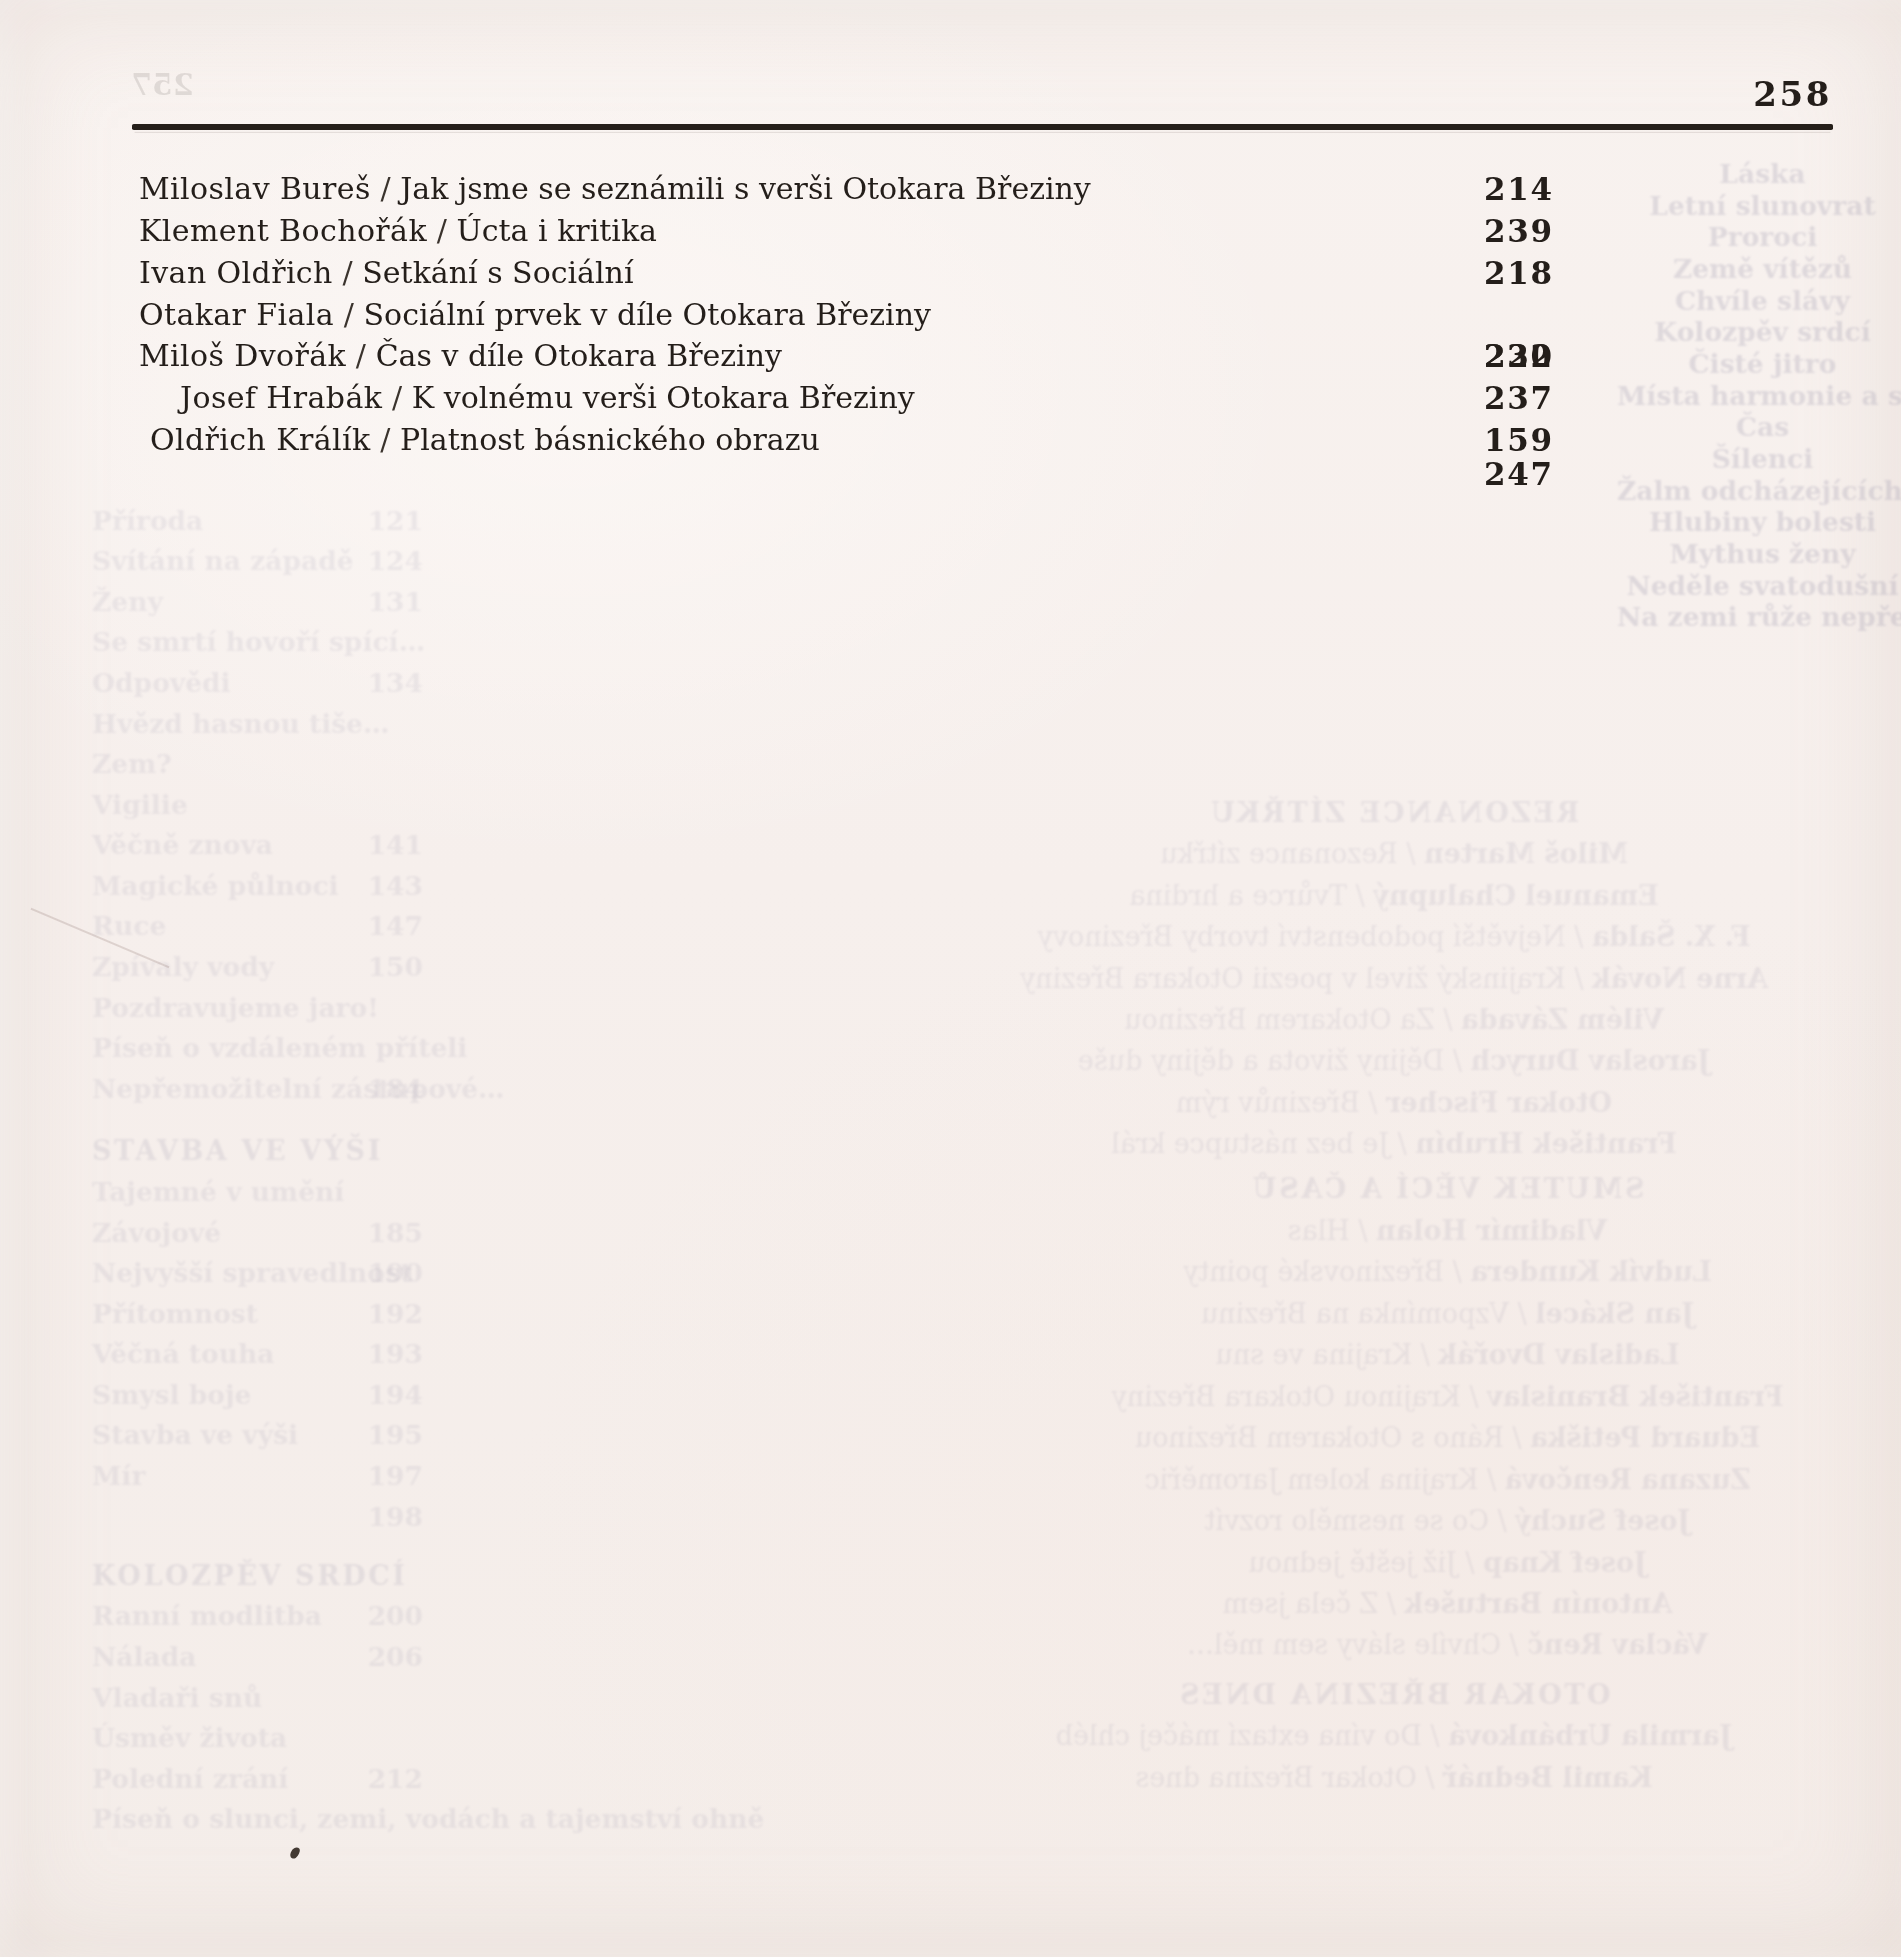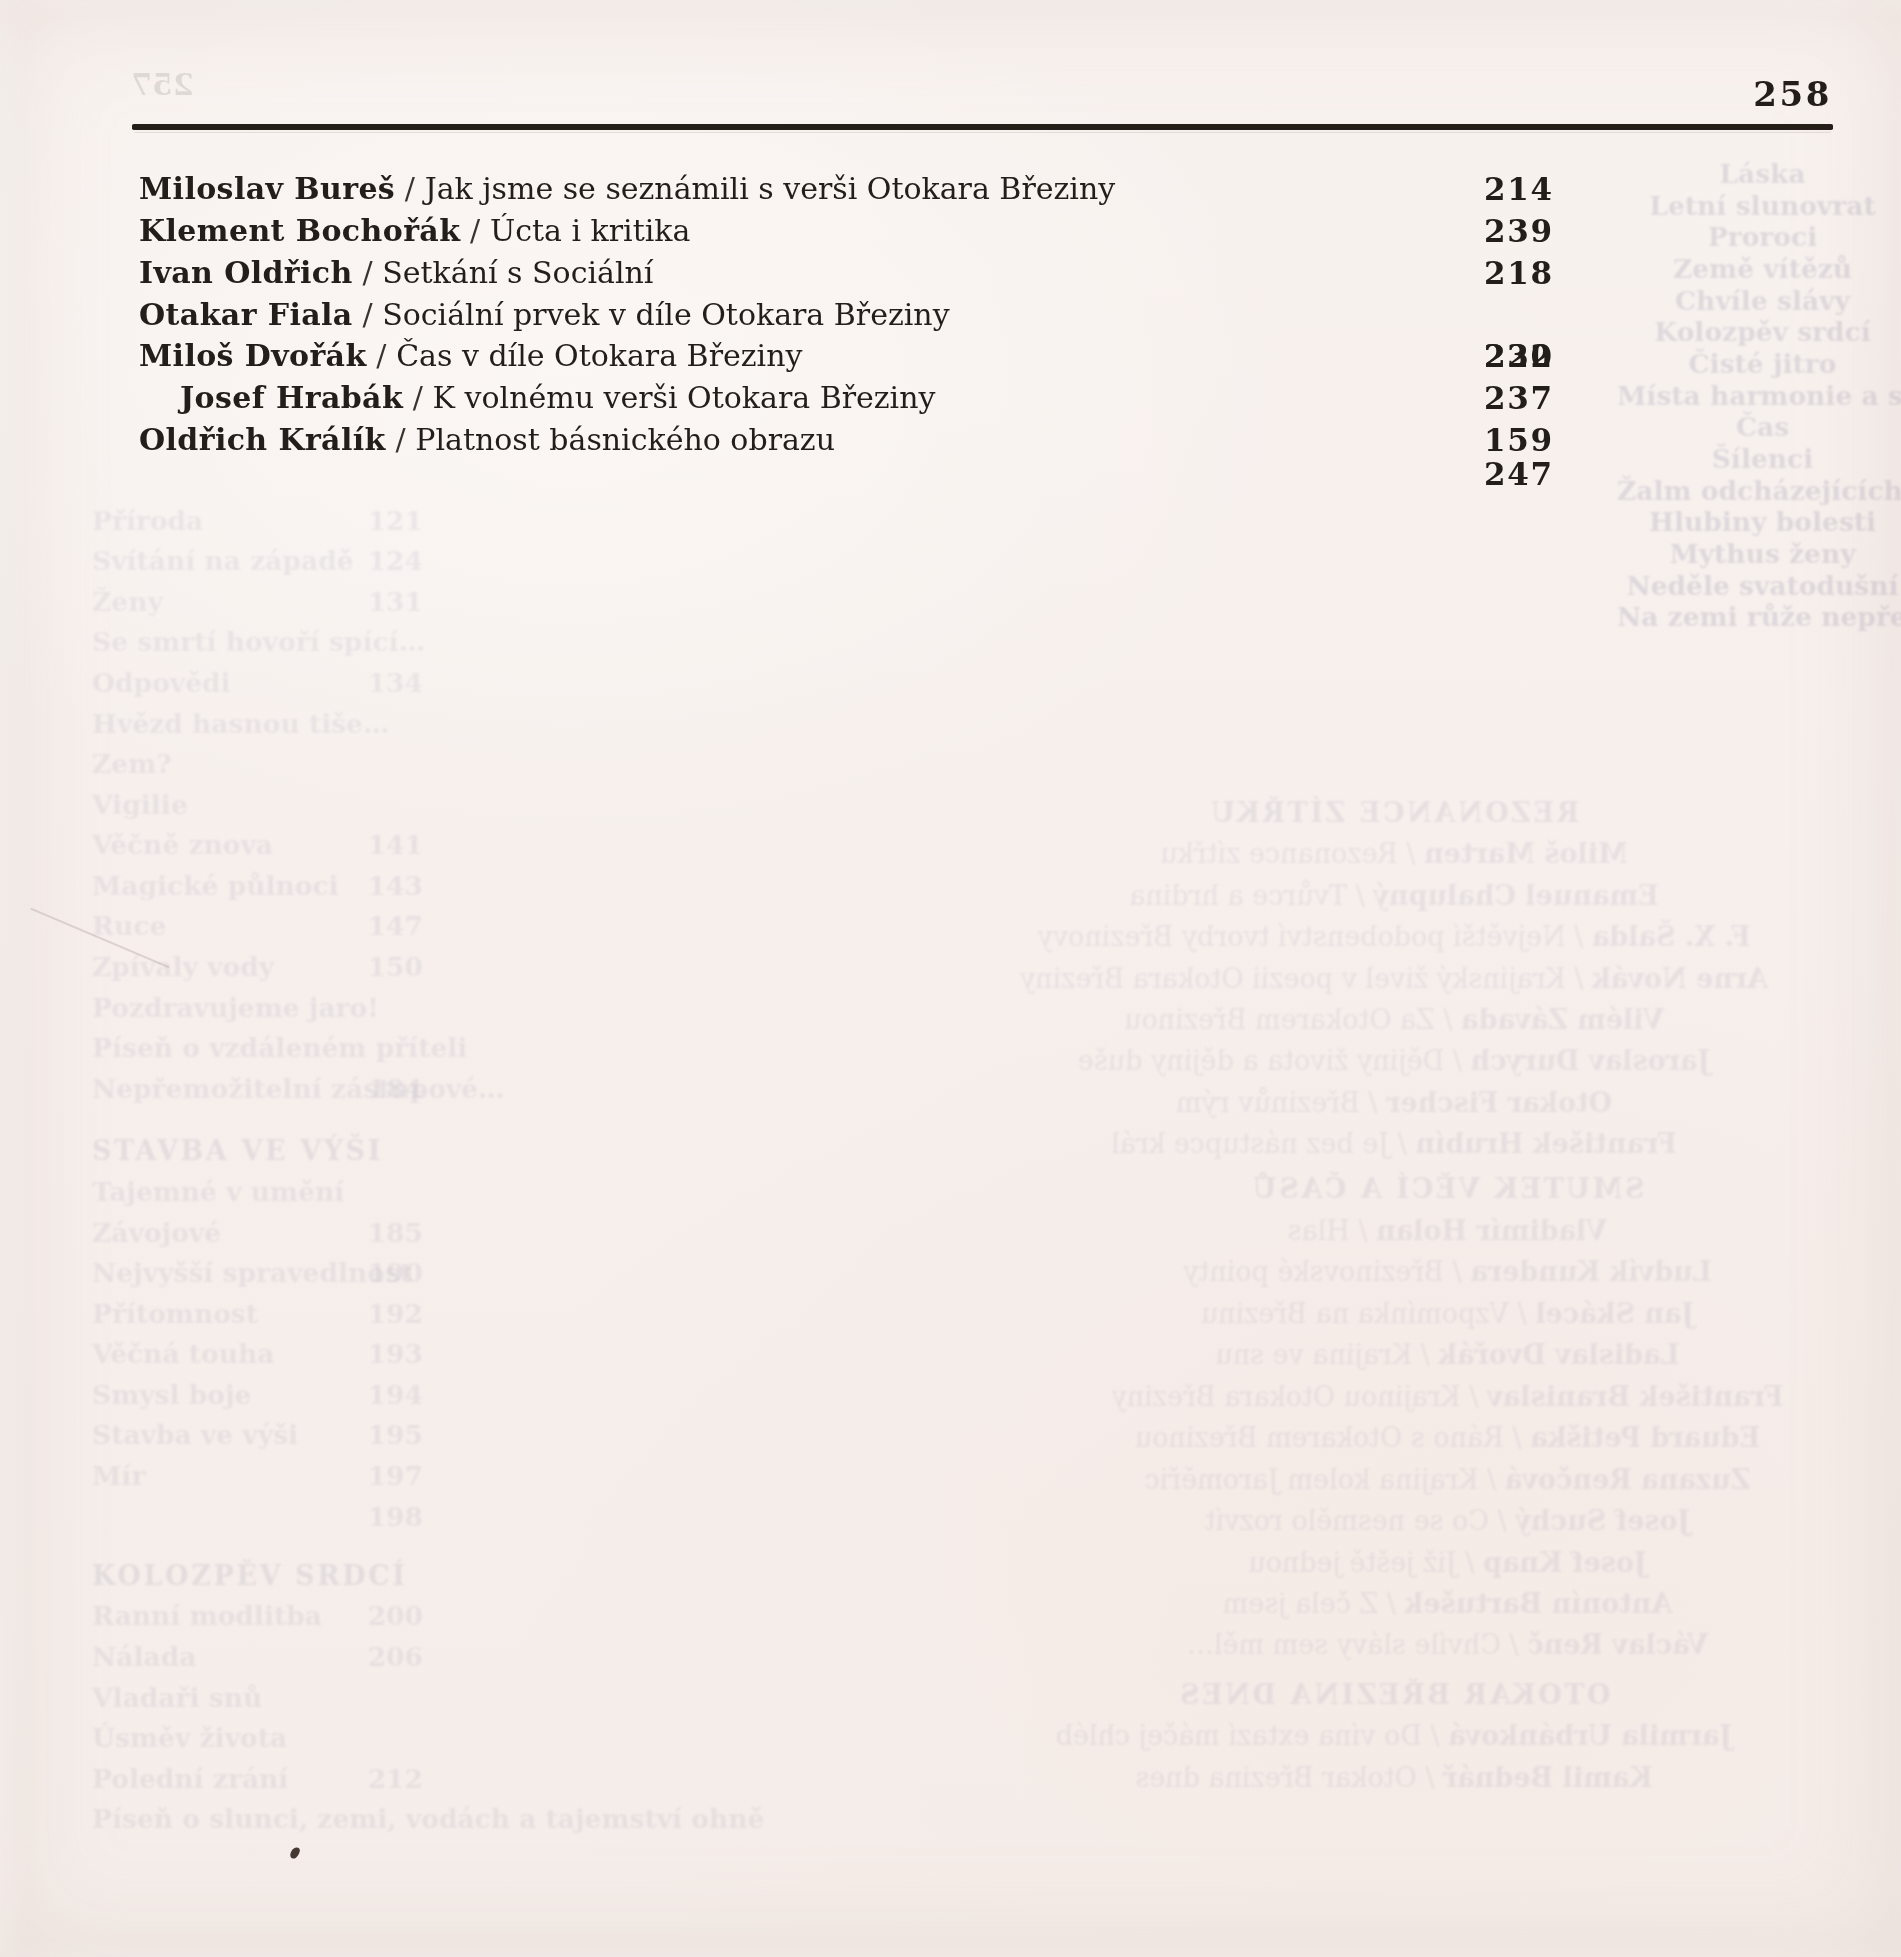--- a/index.html
+++ b/index.html
@@ -15,21 +15,21 @@
       linear-gradient(180deg,#f8f2ef 0%,#f6efec 45%,#f4ede9 100%);
     box-shadow: inset 0 0 106px rgba(196,176,166,0.28), inset 10.6px 0 26.5px rgba(255,255,255,0.5);
     color:#241e1a;
   }
   .abs{position:absolute;white-space:nowrap;}
   
   #folio{top:74px;left:1701px;width:131px;text-align:right;font-size:34px;font-weight:bold;letter-spacing:2.6px;}
   #rule{top:124px;left:132px;width:1701px;height:6.2px;background:#251f1a;border-radius:1.8px;
         box-shadow:0 5.3px 0 -2.6px rgba(90,75,65,0.18);}
   .toc-row{font-size:30px;line-height:35px;color:#241e1a;}
-  .toc-author{font-weight:bold;letter-spacing:0.4px;}
+  .toc-author{font-weight:normal;letter-spacing:0.4px;}
   .toc-sep{padding:0 9.7px;color:#3a332d;}
   .toc-num{font-size:31px;font-weight:bold;text-align:right;letter-spacing:1.8px;}
   #section-heading{font-size:33px;font-weight:bold;letter-spacing:3.5px;}
   
   .g{position:absolute;white-space:nowrap;color:#7d7996;filter:blur(1px);}
   .g-right{width:291px;text-align:center;font-size:26.5px;font-weight:bold;opacity:0.20;}
   .g-left{font-size:26.5px;opacity:0.115;font-weight:bold;}
   .g-left-num{text-align:right;font-size:26.5px;font-weight:bold;opacity:0.115;}
   .g-head{font-weight:bold;letter-spacing:2.6px;opacity:0.14;font-size:27px;}
   .g-mirror{transform:scaleX(-1);text-align:center;font-size:27px;opacity:0.12;}
@@ -54,21 +54,21 @@
       <div class="abs toc-row" style="top: 213px; left: 139px;"><span class="toc-author">Klement Bochořák</span><span class="toc-sep">/</span><span class="toc-title">Úcta i kritika</span></div>
       <div class="abs toc-num" style="top: 213px; left: 1438px; width: 116px;">239</div>
       <div class="abs toc-row" style="top: 255px; left: 139px;"><span class="toc-author">Ivan Oldřich</span><span class="toc-sep">/</span><span class="toc-title">Setkání s Sociální</span></div>
       <div class="abs toc-num" style="top: 255px; left: 1438px; width: 116px;">218</div>
       <div class="abs toc-row" style="top: 297px; left: 139px;"><span class="toc-author">Otakar Fiala</span><span class="toc-sep">/</span><span class="toc-title">Sociální prvek v díle Otokara Březiny</span></div>
       <div class="abs toc-num" style="top: 297px; left: 1438px; width: 116px; margin-top: 41px;">222</div>
       <div class="abs toc-row" style="top: 338px; left: 139px;"><span class="toc-author">Miloš Dvořák</span><span class="toc-sep">/</span><span class="toc-title">Čas v díle Otokara Březiny</span></div>
       <div class="abs toc-num" style="top: 338px; left: 1438px; width: 116px;">230</div>
       <div class="abs toc-row" style="top: 380px; left: 139px; margin-left: 41px;"><span class="toc-author">Josef Hrabák</span><span class="toc-sep">/</span><span class="toc-title">K volnému verši Otokara Březiny</span></div>
       <div class="abs toc-num" style="top: 380px; left: 1438px; width: 116px;">237</div>
-      <div class="abs toc-row" style="top: 422px; left: 139px;"><span class="toc-author">Oldřich Králík</span><span class="toc-sep">/</span><span class="toc-title">Platnost básnického obrazu</span></div>
+      <div class="abs toc-row" style="top: 422px; left: 150px;"><span class="toc-author">Oldřich Králík</span><span class="toc-sep">/</span><span class="toc-title">Platnost básnického obrazu</span></div>
       <div class="abs toc-num" style="top: 422px; left: 1438px; width: 116px;">159</div>
     </div>
 
   <div class="abs toc-num" style="top:456px;left:1438px;width:116px;">247</div>
 
   <div id="ghost-layer">
       <div class="g g-right" style="top: 158px; left: 1617px;">Láska</div>
       <div class="g g-right" style="top: 190px; left: 1617px;">Letní slunovrat</div>
       <div class="g g-right" style="top: 221px; left: 1617px;">Proroci</div>
       <div class="g g-right" style="top: 253px; left: 1617px;">Země vítězů</div>

